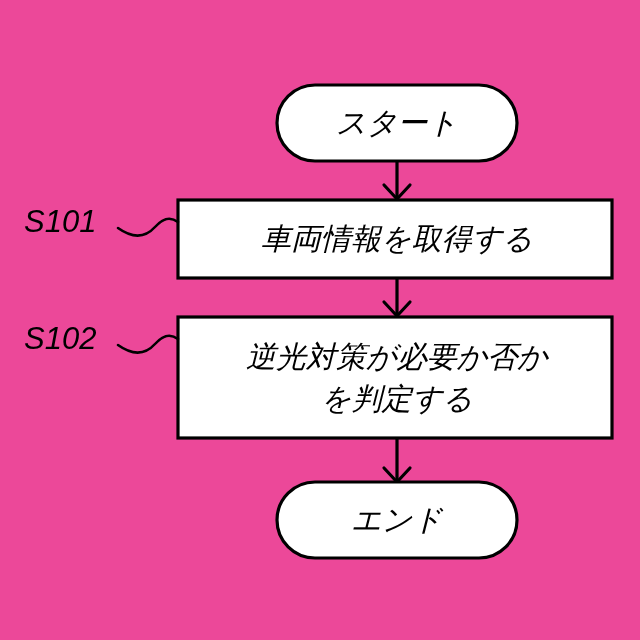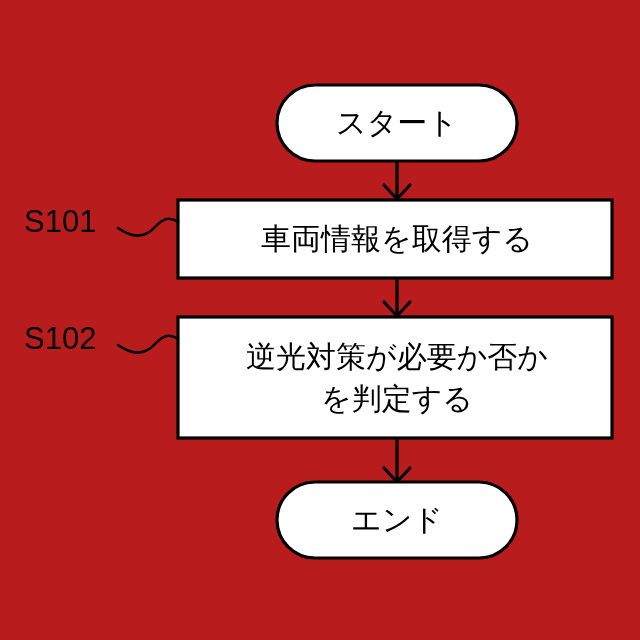--- a/index.html
+++ b/index.html
@@ -10,21 +10,22 @@
   body {
     width: 640px;
     height: 640px;
     font-family: "DejaVu Sans", "Liberation Sans", sans-serif;
     overflow: hidden;
   }
   #flowchart-root {
     position: relative;
     width: 640px;
     height: 640px;
-    background: #b91c1c;
+    background: #ec4899;
+    font-style: italic;
   }
   svg.diagram {
     display: block;
     width: 640px;
     height: 640px;
   }
   .node-shape {
     fill: #ffffff;
     stroke: #000000;
     stroke-width: 3.2;

